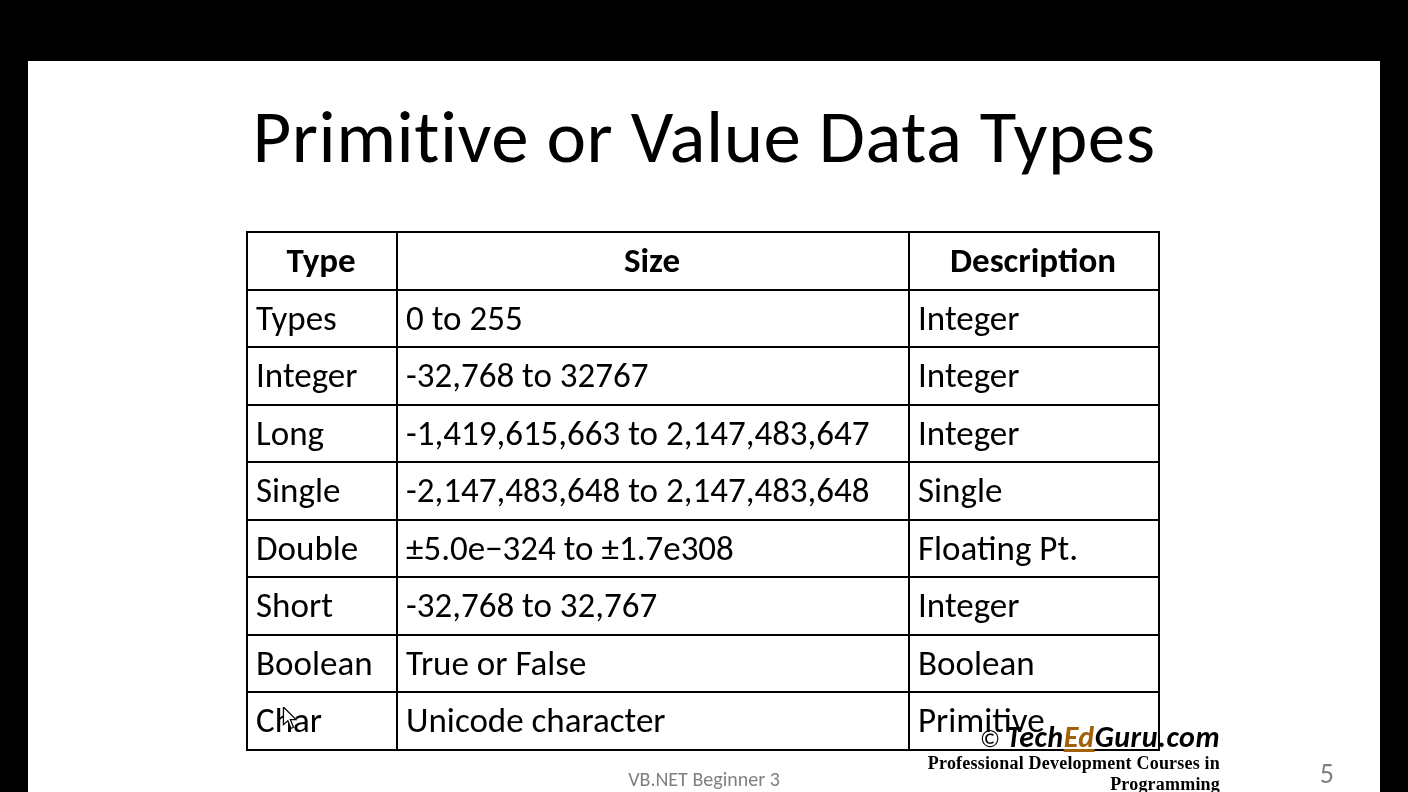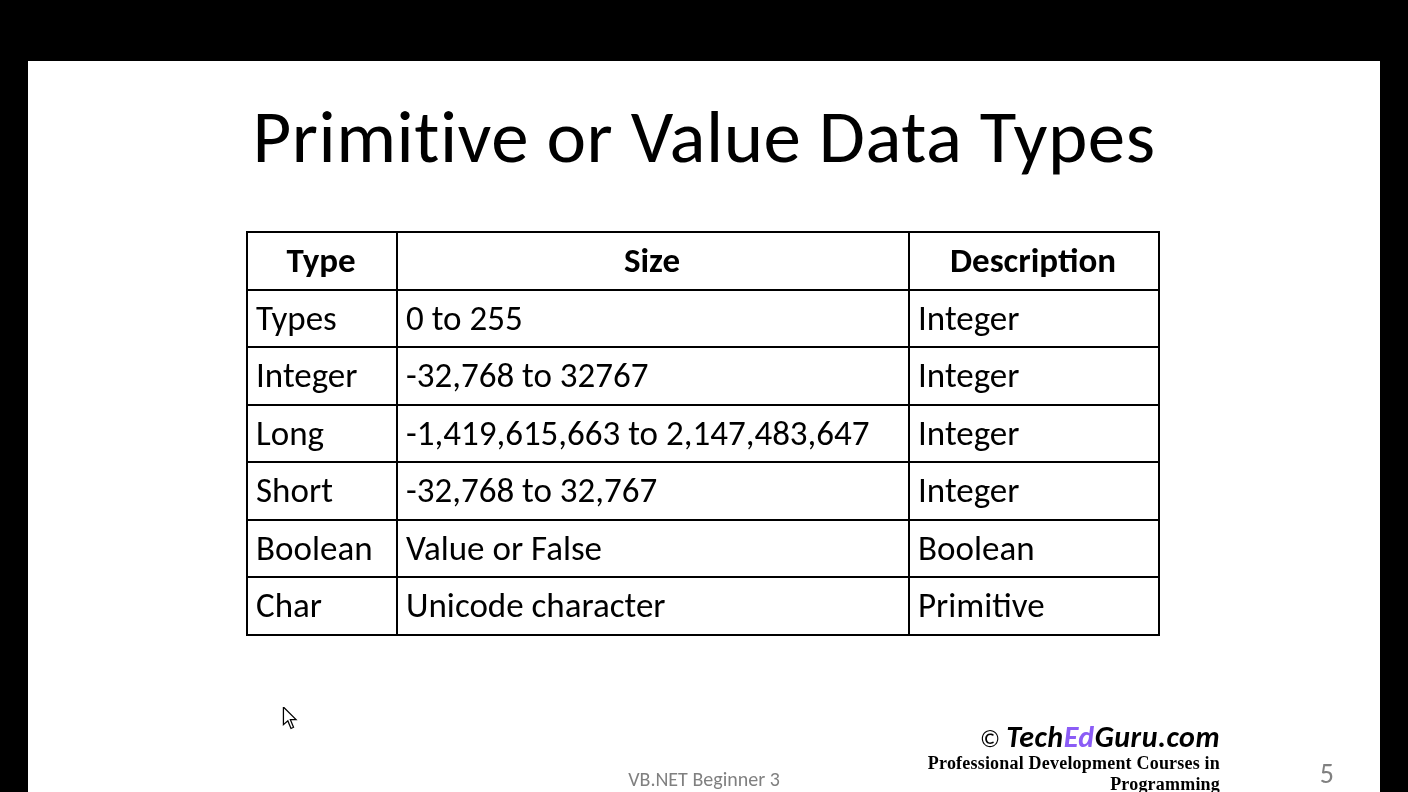--- a/index.html
+++ b/index.html
@@ -81,21 +81,21 @@
     text-align: right;
   }
   .logo-line1 {
     font-size: 30px;
     font-weight: 700;
     letter-spacing: 0.5px;
     line-height: 1;
   }
   .logo-line1 .copy { font-weight: 400; font-style: italic; font-size: 24px; }
   .logo-line1 .tech { font-style: italic; text-align: right; }
-  .logo-line1 .ed   { color: #8b5cf6; font-style: italic; }
+  .logo-line1 .ed   { color: #a16207; font-style: italic; text-decoration: underline; }
   .logo-line1 .guru { font-style: italic; }
   .logo-line1 .dotcom { font-style: italic; }
   .logo-line2 {
     font-size: 18px;
     font-weight: 700;
     letter-spacing: 0.2px;
     margin-top: 1px;
     font-family: Liberation Serif, serif;
   }
 
@@ -138,27 +138,37 @@
         <td>Integer</td>
         <td>-32,768 to 32767</td>
         <td>Integer</td>
       </tr>
       <tr>
         <td>Long</td>
         <td>-1,419,615,663 to 2,147,483,647</td>
         <td>Integer</td>
       </tr>
       <tr>
+        <td>Single</td>
+        <td>-2,147,483,648 to 2,147,483,648</td>
+        <td>Single</td>
+      </tr>
+      <tr>
+        <td>Double</td>
+        <td>±5.0e−324 to ±1.7e308</td>
+        <td>Floating Pt.</td>
+      </tr>
+      <tr>
         <td>Short</td>
         <td>-32,768 to 32,767</td>
         <td>Integer</td>
       </tr>
       <tr>
         <td>Boolean</td>
-        <td>Value or False</td>
+        <td>True or False</td>
         <td>Boolean</td>
       </tr>
       <tr>
         <td>Char</td>
         <td>Unicode character</td>
         <td>Primitive</td>
       </tr>
     </tbody>
   </table>
 

